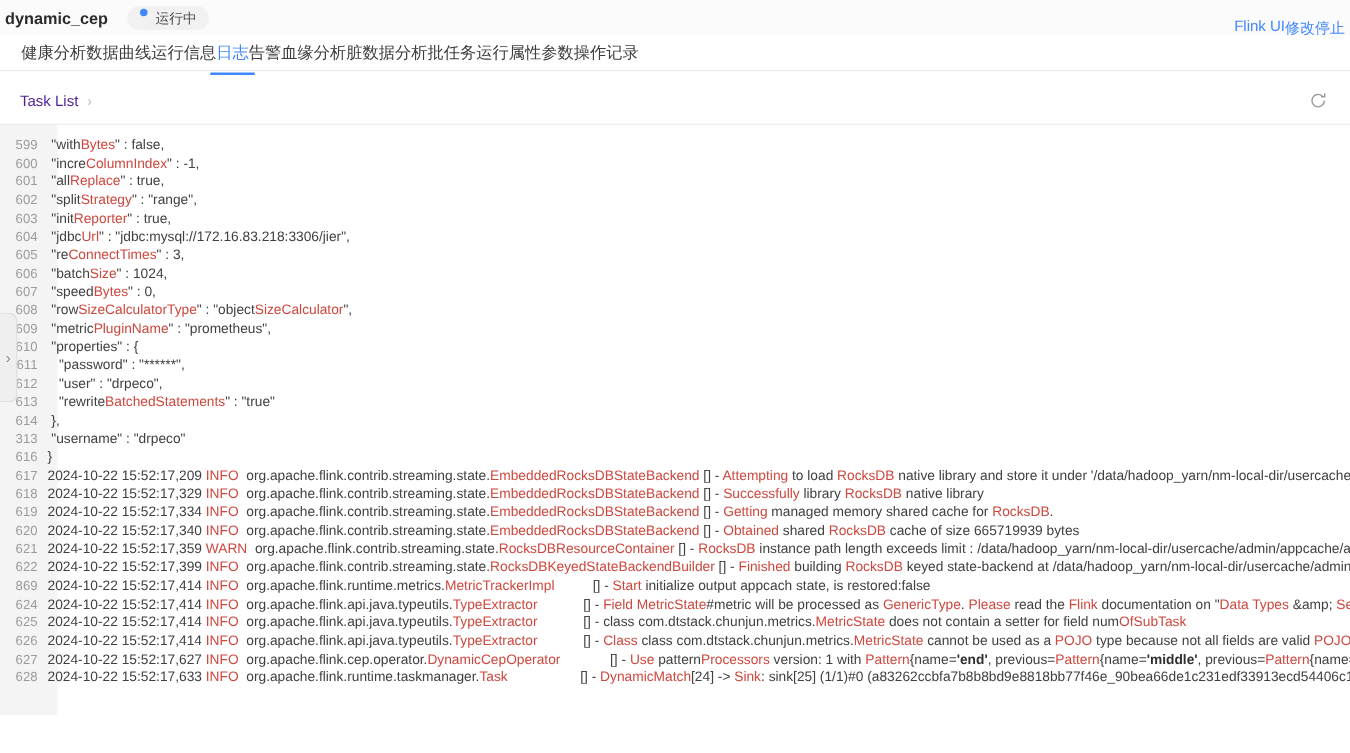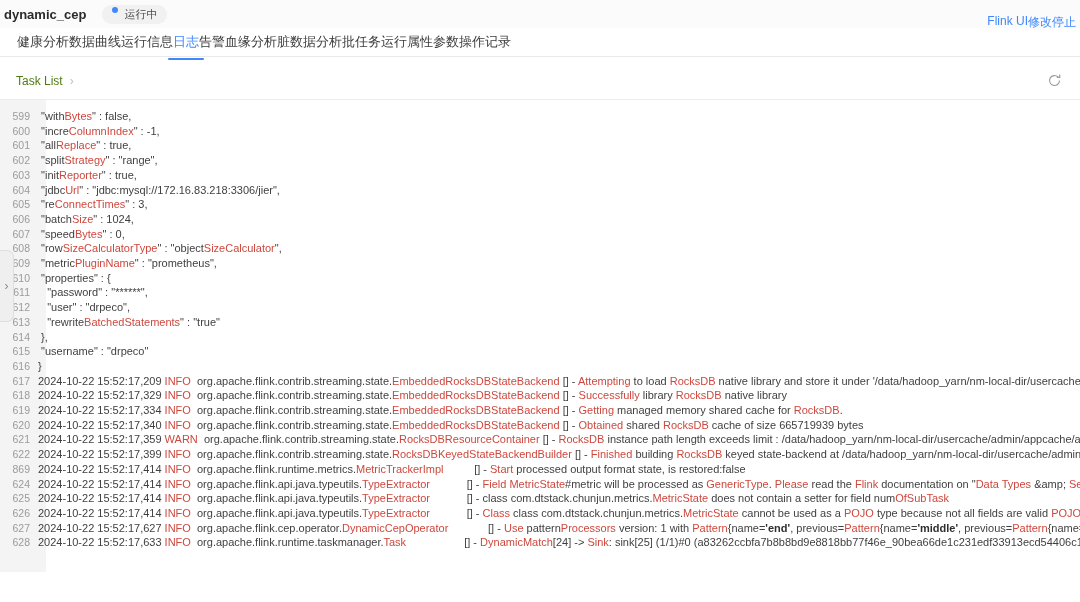--- a/index.html
+++ b/index.html
@@ -27,21 +27,21 @@
   
   .subtabs{display:inline-flex;margin:11px 0 0 16px;}
   .subtab{height:26px;line-height:24px;padding:0 15px;border:1px solid var(--btnborder);
     background:#fff;font-size:12px;color:#404040;margin-left:-1px;cursor:pointer;position:relative;white-space:nowrap;}
   .subtab:first-child{border-radius:3px 0 0 3px;margin-left:0;}
   .subtab:last-child{border-radius:0 3px 3px 0;}
   .subtab.active{color:var(--accent);border-color:var(--accent);z-index:2;}
   
   .crumb-row{display:flex;align-items:center;margin:14px 16px 0;padding-bottom:9px;font-size:12px;
     border-bottom:0;}
-  .crumb-root{color:#4d7c0f;cursor:pointer;}
+  .crumb-root{color:#4c1d95;cursor:pointer;}
   .crumb-sep{color:#c2c2c2;margin:0 7px;font-size:12px;}
   .crumb-current{color:#333;font-weight:500;}
   .refresh-btn{margin-left:auto;background:none;border:none;cursor:pointer;line-height:0;padding:2px;}
   .rule{border-bottom:1px solid #ededed;}
   
   .log-wrap{position:relative;height:472px;overflow:hidden;padding-top:9px;}
   .log-wrap::before{content:'';position:absolute;left:0;top:0;bottom:0;width:46px;background:var(--gutter);}
   .log-line{position:relative;white-space:pre;font-size:11px;line-height:14.7px;}
   .ln{display:inline-block;width:38px;padding-right:8px;text-align:right;color:var(--lnum);
     font-size:10.5px;}
@@ -112,29 +112,29 @@
         <div class="log-line"><span class="ln">605</span><span class="lt"><span> "re</span><span class="r">ConnectTimes</span><span>" : 3,</span></span></div>
         <div class="log-line"><span class="ln">606</span><span class="lt"><span> "batch</span><span class="r">Size</span><span>" : 1024,</span></span></div>
         <div class="log-line"><span class="ln">607</span><span class="lt"><span> "speed</span><span class="r">Bytes</span><span>" : 0,</span></span></div>
         <div class="log-line"><span class="ln">608</span><span class="lt"><span> "row</span><span class="r">SizeCalculatorType</span><span>" : "object</span><span class="r">SizeCalculator</span><span>",</span></span></div>
         <div class="log-line"><span class="ln">609</span><span class="lt"><span> "metric</span><span class="r">PluginName</span><span>" : "prometheus",</span></span></div>
         <div class="log-line"><span class="ln">610</span><span class="lt"><span> "properties" : {</span></span></div>
         <div class="log-line"><span class="ln">611</span><span class="lt"><span>   "password" : "******",</span></span></div>
         <div class="log-line"><span class="ln">612</span><span class="lt"><span>   "user" : "drpeco",</span></span></div>
         <div class="log-line"><span class="ln">613</span><span class="lt"><span>   "rewrite</span><span class="r">BatchedStatements</span><span>" : "true"</span></span></div>
         <div class="log-line"><span class="ln">614</span><span class="lt"><span> },</span></span></div>
-        <div class="log-line"><span class="ln">615</span><span class="lt"><span> "username" : "drpeco"</span></span></div>
+        <div class="log-line"><span class="ln">313</span><span class="lt"><span> "username" : "drpeco"</span></span></div>
         <div class="log-line"><span class="ln">616</span><span class="lt"><span>}</span></span></div>
         <div class="log-line"><span class="ln">617</span><span class="lt"><span>2024-10-22 15:52:17,209 </span><span class="r">INFO</span><span>  org.apache.flink.contrib.streaming.state.</span><span class="r">EmbeddedRocksDBStateBackend</span><span> [] - </span><span class="r">Attempting</span><span> to load </span><span class="r">RocksDB</span><span> native library and store it under '/data/hadoop_yarn/nm-local-dir/usercache/admin/appcach</span></span></div>
         <div class="log-line"><span class="ln">618</span><span class="lt"><span>2024-10-22 15:52:17,329 </span><span class="r">INFO</span><span>  org.apache.flink.contrib.streaming.state.</span><span class="r">EmbeddedRocksDBStateBackend</span><span> [] - </span><span class="r">Successfully</span><span> library </span><span class="r">RocksDB</span><span> native library</span></span></div>
         <div class="log-line"><span class="ln">619</span><span class="lt"><span>2024-10-22 15:52:17,334 </span><span class="r">INFO</span><span>  org.apache.flink.contrib.streaming.state.</span><span class="r">EmbeddedRocksDBStateBackend</span><span> [] - </span><span class="r">Getting</span><span> managed memory shared cache for </span><span class="r">RocksDB</span><span>.</span></span></div>
         <div class="log-line"><span class="ln">620</span><span class="lt"><span>2024-10-22 15:52:17,340 </span><span class="r">INFO</span><span>  org.apache.flink.contrib.streaming.state.</span><span class="r">EmbeddedRocksDBStateBackend</span><span> [] - </span><span class="r">Obtained</span><span> shared </span><span class="r">RocksDB</span><span> cache of size 665719939 bytes</span></span></div>
         <div class="log-line"><span class="ln">621</span><span class="lt"><span>2024-10-22 15:52:17,359 </span><span class="r">WARN</span><span>  org.apache.flink.contrib.streaming.state.</span><span class="r">RocksDBResourceContainer</span><span> [] - </span><span class="r">RocksDB</span><span> instance path length exceeds limit : /data/hadoop_yarn/nm-local-dir/usercache/admin/appcache/application_17198</span></span></div>
         <div class="log-line"><span class="ln">622</span><span class="lt"><span>2024-10-22 15:52:17,399 </span><span class="r">INFO</span><span>  org.apache.flink.contrib.streaming.state.</span><span class="r">RocksDBKeyedStateBackendBuilder</span><span> [] - </span><span class="r">Finished</span><span> building </span><span class="r">RocksDB</span><span> keyed state-backend at /data/hadoop_yarn/nm-local-dir/usercache/admin/appcache/appli</span></span></div>
-        <div class="log-line"><span class="ln">869</span><span class="lt"><span>2024-10-22 15:52:17,414 </span><span class="r">INFO</span><span>  org.apache.flink.runtime.metrics.</span><span class="r">MetricTrackerImpl</span><span>          [] - </span><span class="r">Start</span><span> processed output format state, is restored:false</span></span></div>
+        <div class="log-line"><span class="ln">869</span><span class="lt"><span>2024-10-22 15:52:17,414 </span><span class="r">INFO</span><span>  org.apache.flink.runtime.metrics.</span><span class="r">MetricTrackerImpl</span><span>          [] - </span><span class="r">Start</span><span> initialize output appcach state, is restored:false</span></span></div>
         <div class="log-line"><span class="ln">624</span><span class="lt"><span>2024-10-22 15:52:17,414 </span><span class="r">INFO</span><span>  org.apache.flink.api.java.typeutils.</span><span class="r">TypeExtractor</span><span>            [] - </span><span class="r">Field</span><span> </span><span class="r">MetricState</span><span>#metric will be processed as </span><span class="r">GenericType</span><span>. </span><span class="r">Please</span><span> read the </span><span class="r">Flink</span><span> documentation on "</span><span class="r">Data Types</span><span> &amp;amp; </span><span class="r">Serialization</span></span></div>
         <div class="log-line"><span class="ln">625</span><span class="lt"><span>2024-10-22 15:52:17,414 </span><span class="r">INFO</span><span>  org.apache.flink.api.java.typeutils.</span><span class="r">TypeExtractor</span><span>            [] - class com.dtstack.chunjun.metrics.</span><span class="r">MetricState</span><span> does not contain a setter for field num</span><span class="r">OfSubTask</span></span></div>
         <div class="log-line"><span class="ln">626</span><span class="lt"><span>2024-10-22 15:52:17,414 </span><span class="r">INFO</span><span>  org.apache.flink.api.java.typeutils.</span><span class="r">TypeExtractor</span><span>            [] - </span><span class="r">Class</span><span> class com.dtstack.chunjun.metrics.</span><span class="r">MetricState</span><span> cannot be used as a </span><span class="r">POJO</span><span> type because not all fields are valid </span><span class="r">POJO</span></span></div>
         <div class="log-line"><span class="ln">627</span><span class="lt"><span>2024-10-22 15:52:17,627 </span><span class="r">INFO</span><span>  org.apache.flink.cep.operator.</span><span class="r">DynamicCepOperator</span><span>             [] - </span><span class="r">Use</span><span> pattern</span><span class="r">Processors</span><span> version: 1 with </span><span class="r">Pattern</span><span>{name=</span><span class="b">'end'</span><span>, previous=</span><span class="r">Pattern</span><span>{name=</span><span class="b">'middle'</span><span>, previous=</span><span class="r">Pattern</span><span>{name=</span></span></div>
         <div class="log-line"><span class="ln">628</span><span class="lt"><span>2024-10-22 15:52:17,633 </span><span class="r">INFO</span><span>  org.apache.flink.runtime.taskmanager.</span><span class="r">Task</span><span>                   [] - </span><span class="r">DynamicMatch</span><span>[24] -&gt; </span><span class="r">Sink</span><span>: sink[25] (1/1)#0 (a83262ccbfa7b8b8bd9e8818bb77f46e_90bea66de1c231edf33913ecd54406c1_0_0) switched fr</span></span></div>
       </div>
   </div>
 </div>
 
 </body></html>

